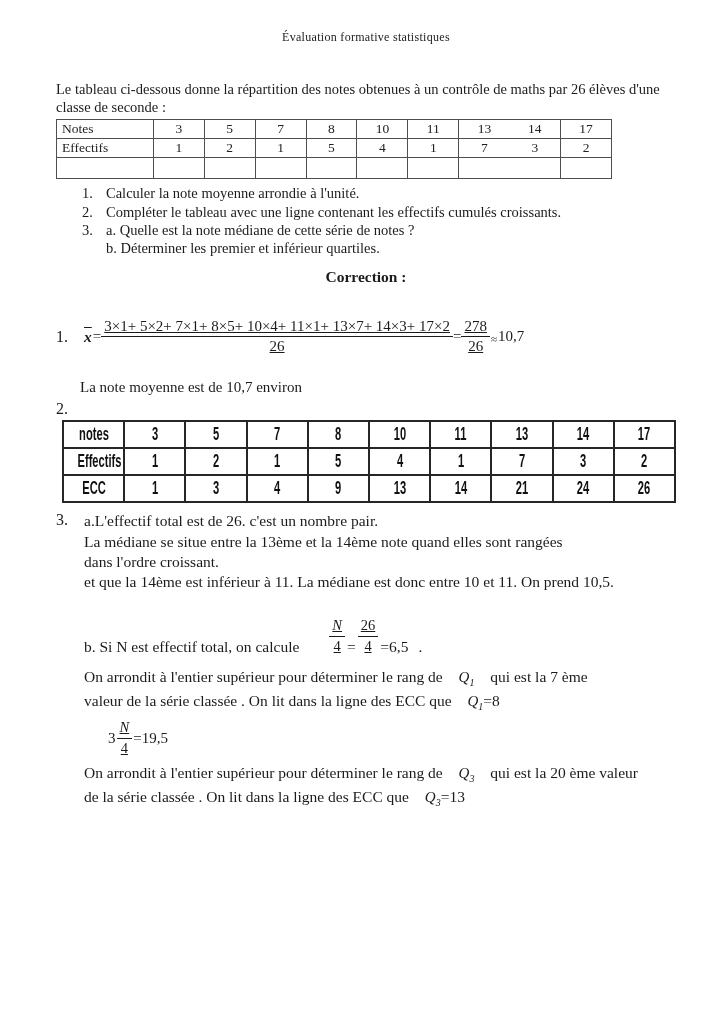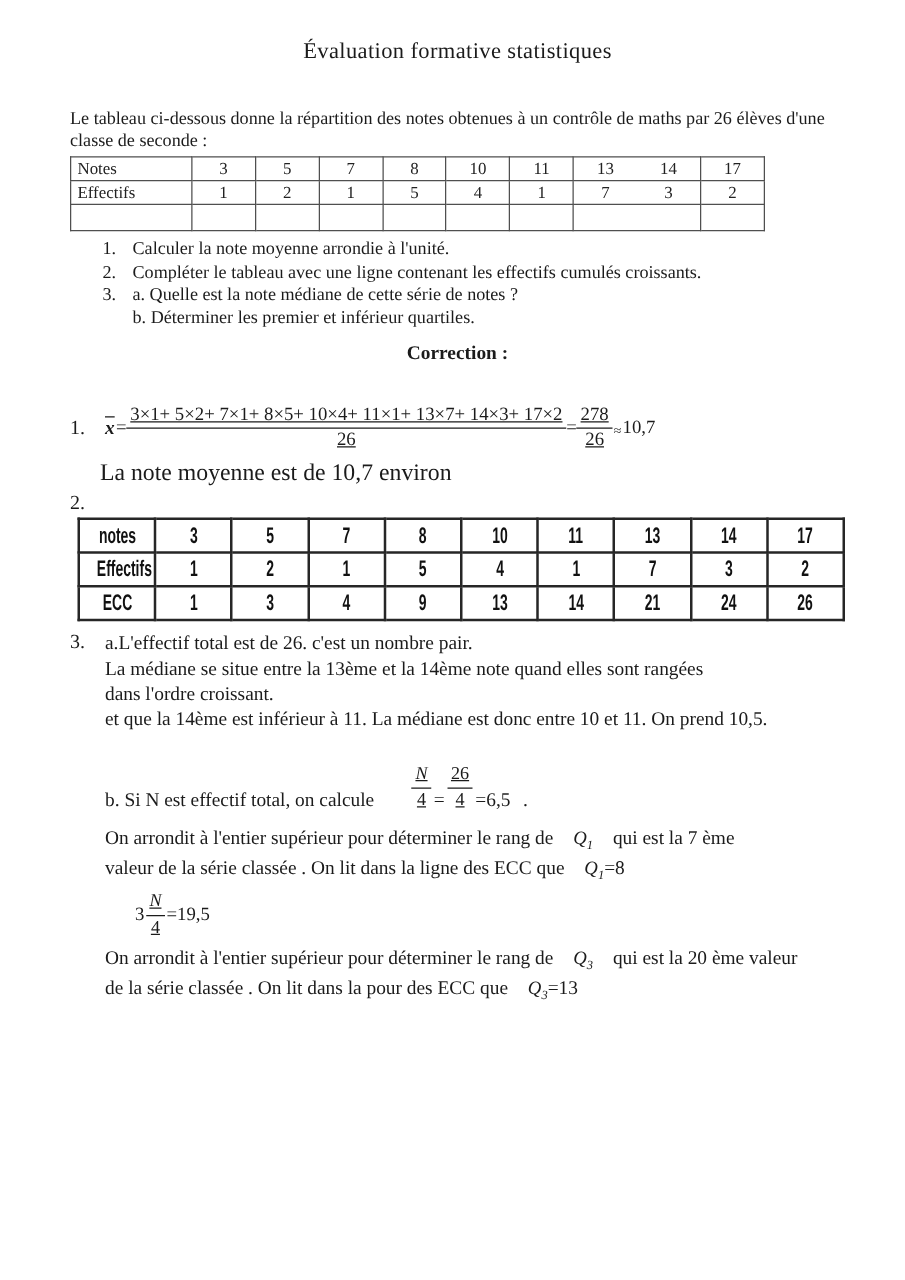--- a/index.html
+++ b/index.html
@@ -8,21 +8,21 @@
     width: 724px; height: 1024px; overflow: hidden;
     font-family: "Liberation Serif", serif;
     color: #1b1b1b;
     position: relative;
   }
   .page { width: 724px; height: 1024px; background: #fff; }
   .inner { padding: 30px 48px 0 56px; }
 
   .title {
     text-align: center;
-    font-size: 18px;
+    font-size: 12px;
     font-weight: normal;
     letter-spacing: 0.3px;
   }
 
   .intro {
     margin-top: 36px;
     font-size: 14.5px;
     line-height: 1.22;
   }
 
@@ -61,21 +61,21 @@
   .xbar {
     font-style: italic; font-weight: bold;
     text-decoration: overline;
     font-size: 15.5px;
     margin-right: 1px;
   }
   .frac { display: inline-flex; flex-direction: column; text-align: center; vertical-align: middle; text-decoration: underline; }
   .frac .top { border-bottom: 1px solid #1b1b1b; padding: 0 3px 1px; }
   .frac .bot { padding-top: 1px; }
   .approx { font-size: 11px; margin: 0 1px; position: relative; top: 2px; }
-  .conclusion { font-size: 19px; margin: 7px 0 0 24px; }
+  .conclusion { font-size: 15px; margin: 24px 0 0 24px; }
   .item2num { font-size: 16px; margin-top: 4px; }
 
   
   .t2 { width: 614px; margin: 2px 0 0 6px; table-layout: fixed; }
   .t2 td {
     border: 2px solid #262626;
     height: 27px;
     text-align: center;
     vertical-align: middle;
     overflow: hidden;
@@ -313,21 +313,21 @@
           <span>=19,5</span>
         </div>
 
         <div class="qpar" style="margin-top:4px;">
           <div>
             <span>On arrondit à l'entier supérieur pour déterminer le rang de</span>
             <span class="qspace"></span><span class="qsym"><span>Q</span><sub>3</sub></span>
             <span class="qspace"></span><span>qui est la 20 ème valeur</span>
           </div>
           <div>
-            <span>de la série classée . On lit dans la pour des ECC que</span>
+            <span>de la série classée . On lit dans la ligne des ECC que</span>
             <span class="qspace"></span><span class="qsym"><span>Q</span><sub>3</sub></span><span>=13</span>
           </div>
         </div>
 
       </div>
     </div>
 
   </div>
 </div>
 

